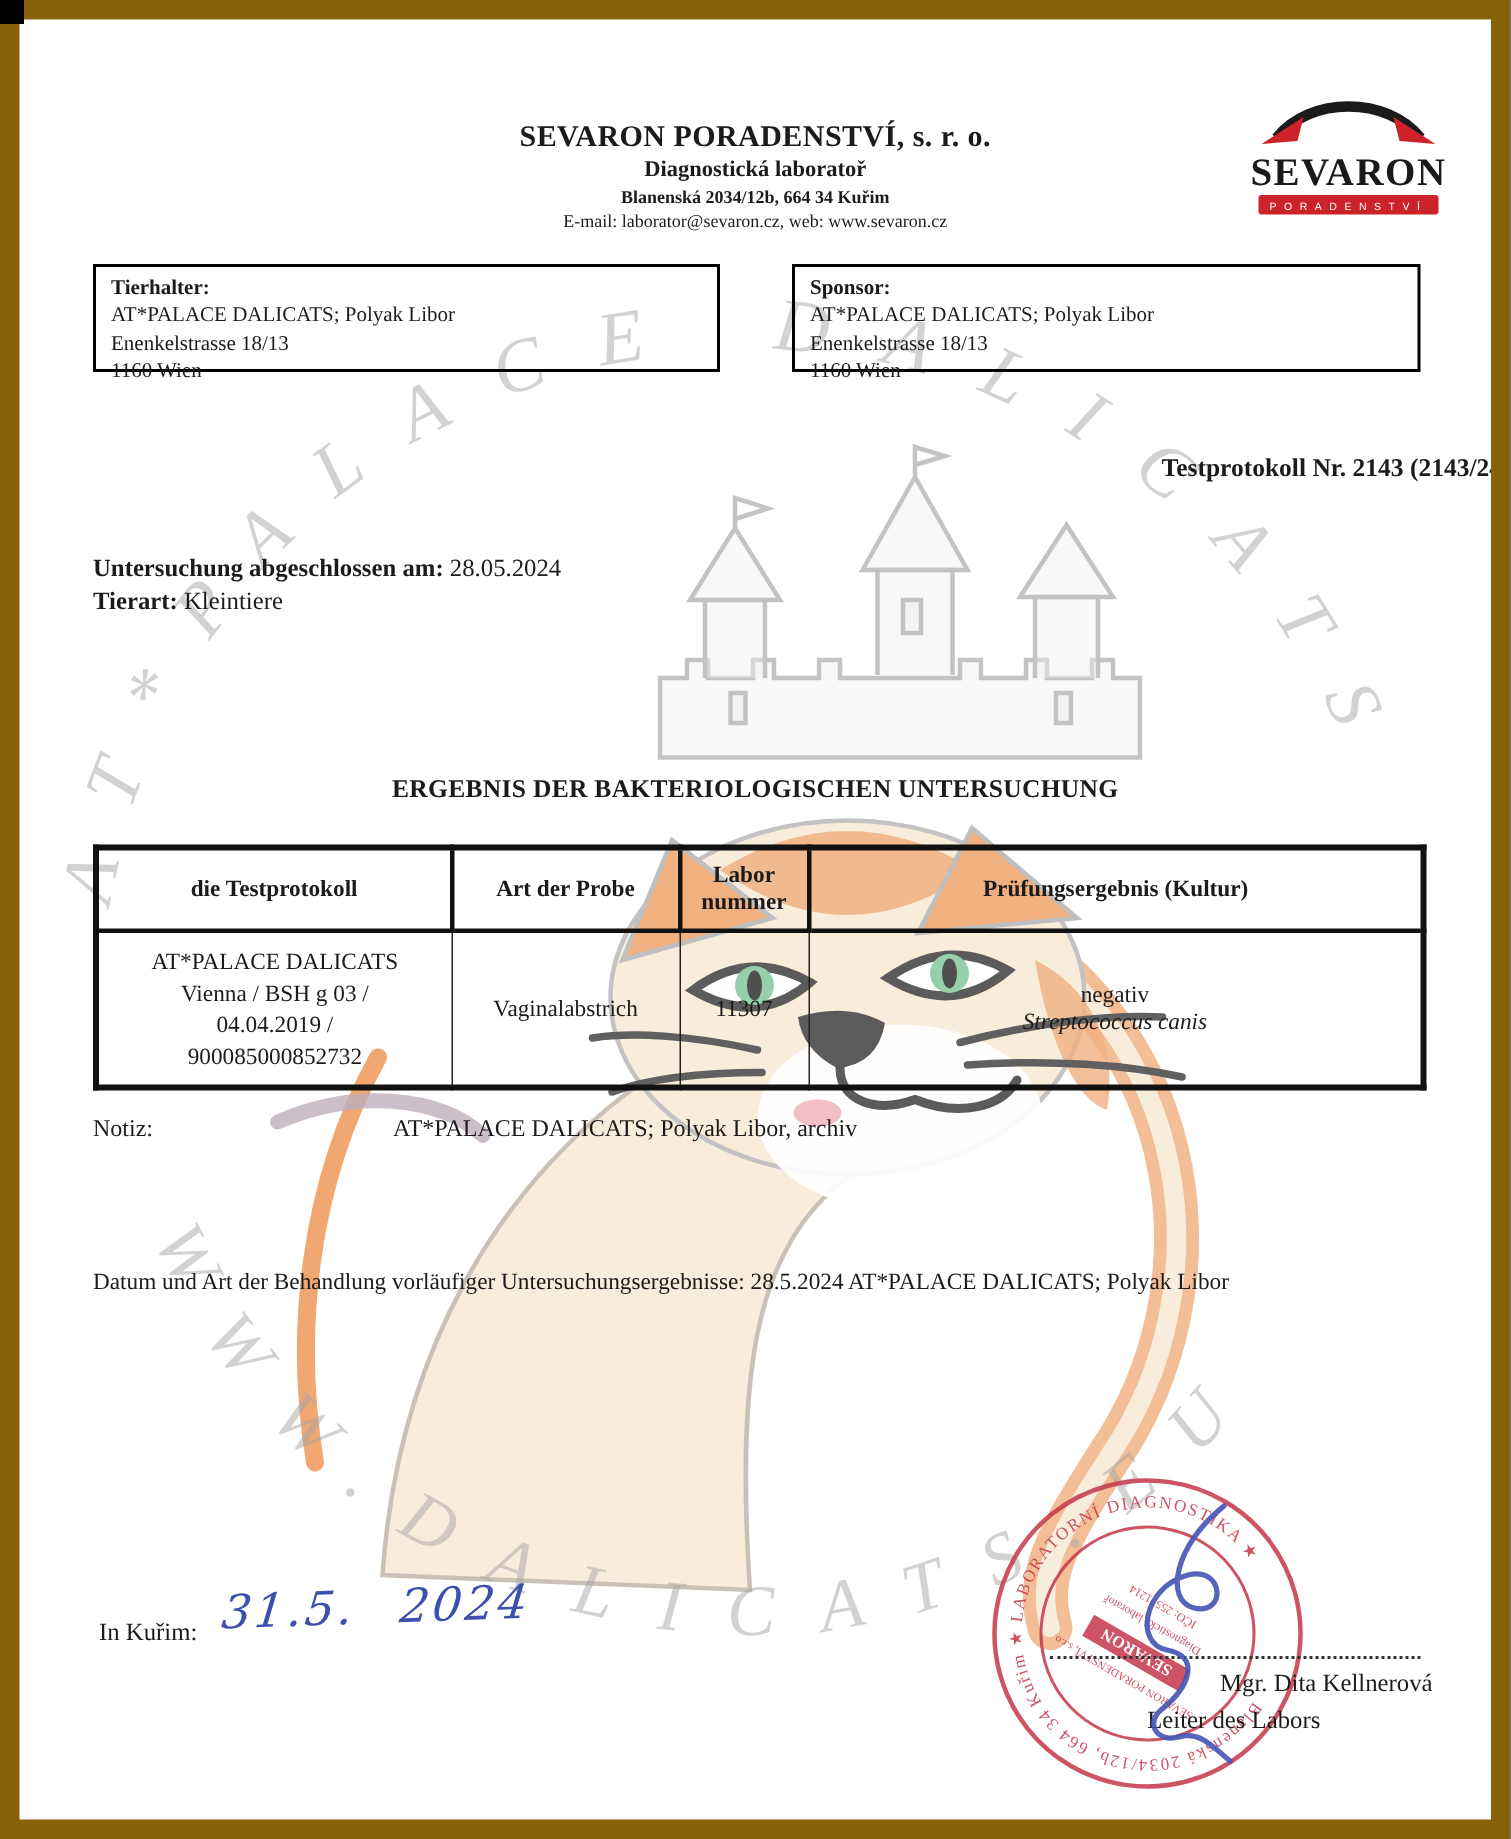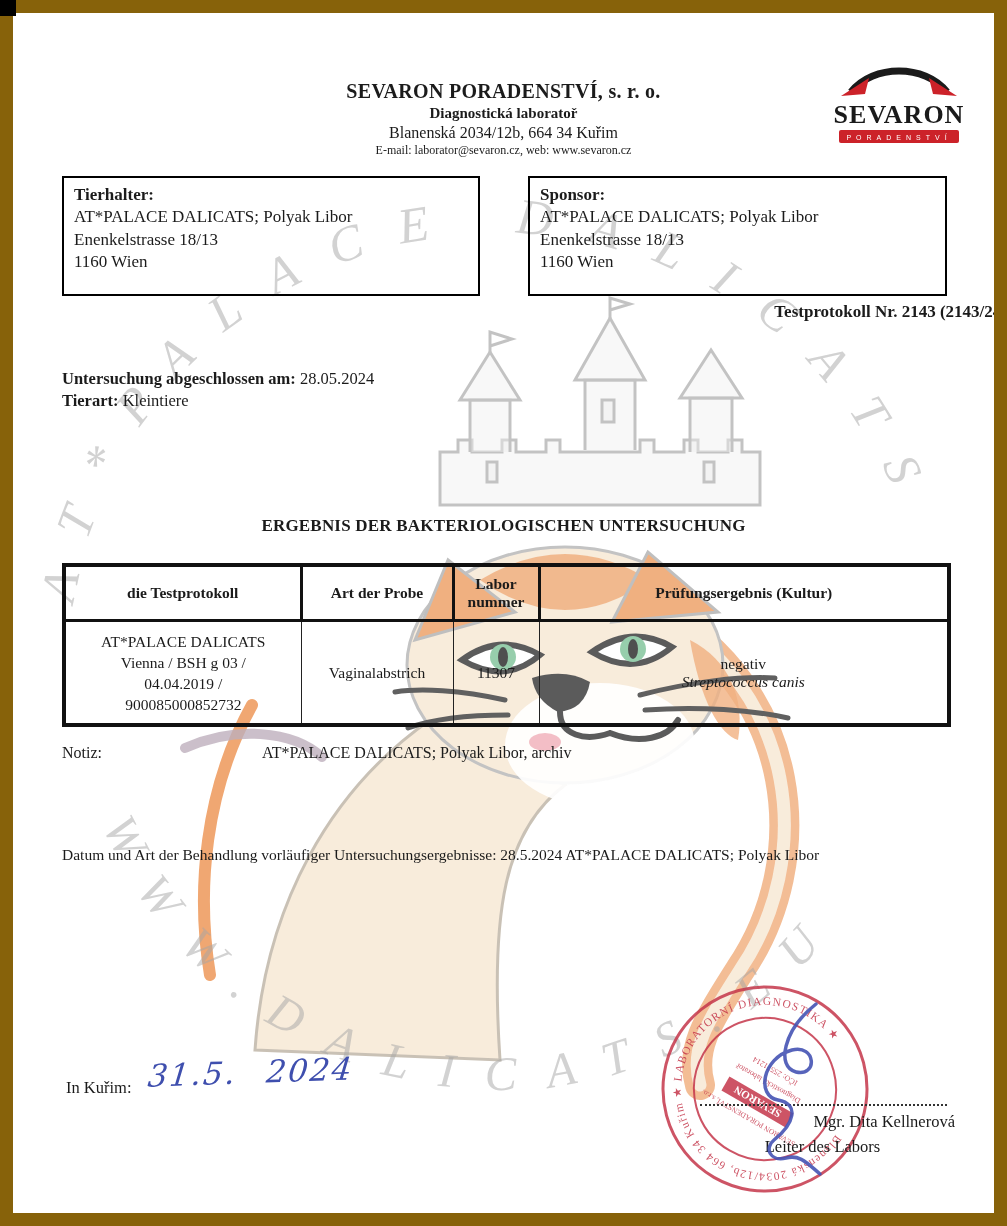--- a/index.html
+++ b/index.html
@@ -8,29 +8,29 @@
     font-family:"Liberation Serif","DejaVu Serif",serif;color:#1b1b1b;
     overflow:hidden;margin:0 auto;
   }
   .frame{position:absolute;inset:0;border:13px solid #87620a;z-index:10;pointer-events:none;}
   .corner-artifact{position:absolute;left:0;top:0;width:16px;height:16px;background:#000;z-index:11;}
 
   
   .hdr{position:absolute;left:0;right:0;top:80px;text-align:center;z-index:1;}
   .hdr .company{font-size:20px;font-weight:bold;letter-spacing:.3px;}
   .hdr .dept{font-size:15px;font-weight:bold;margin-top:2px;}
-  .hdr .addr{font-size:16px;margin-top:2px;}
+  .hdr .addr{font-size:12px;margin-top:2px;font-weight:bold;}
   .hdr .mail{font-size:12px;margin-top:1px;}
 
   
   .logo{position:absolute;left:833px;top:56px;width:132px;height:94px;z-index:1;}
 
   
-  .abox{position:absolute;top:176px;height:120px;border:2px solid #000;padding:6px 10px;
-        font-size:17px;line-height:1.32;z-index:1;box-sizing:border-box;}
+  .abox{position:absolute;top:176px;height:72px;border:2px solid #000;padding:6px 10px;
+        font-size:14px;line-height:1.32;z-index:1;box-sizing:border-box;}
   .abox .lbl{font-weight:bold;}
   #box-tierhalter{left:62px;width:418px;}
   #box-sponsor{left:528px;width:419px;}
 
   .protocol-title{position:absolute;left:0;right:0;top:302px;text-align:right;
                   font-size:17px;font-weight:bold;z-index:1;}
 
   .details{position:absolute;left:62px;top:368px;font-size:16.5px;line-height:22px;z-index:1;}
   .details .lbl{font-weight:bold;}
 

